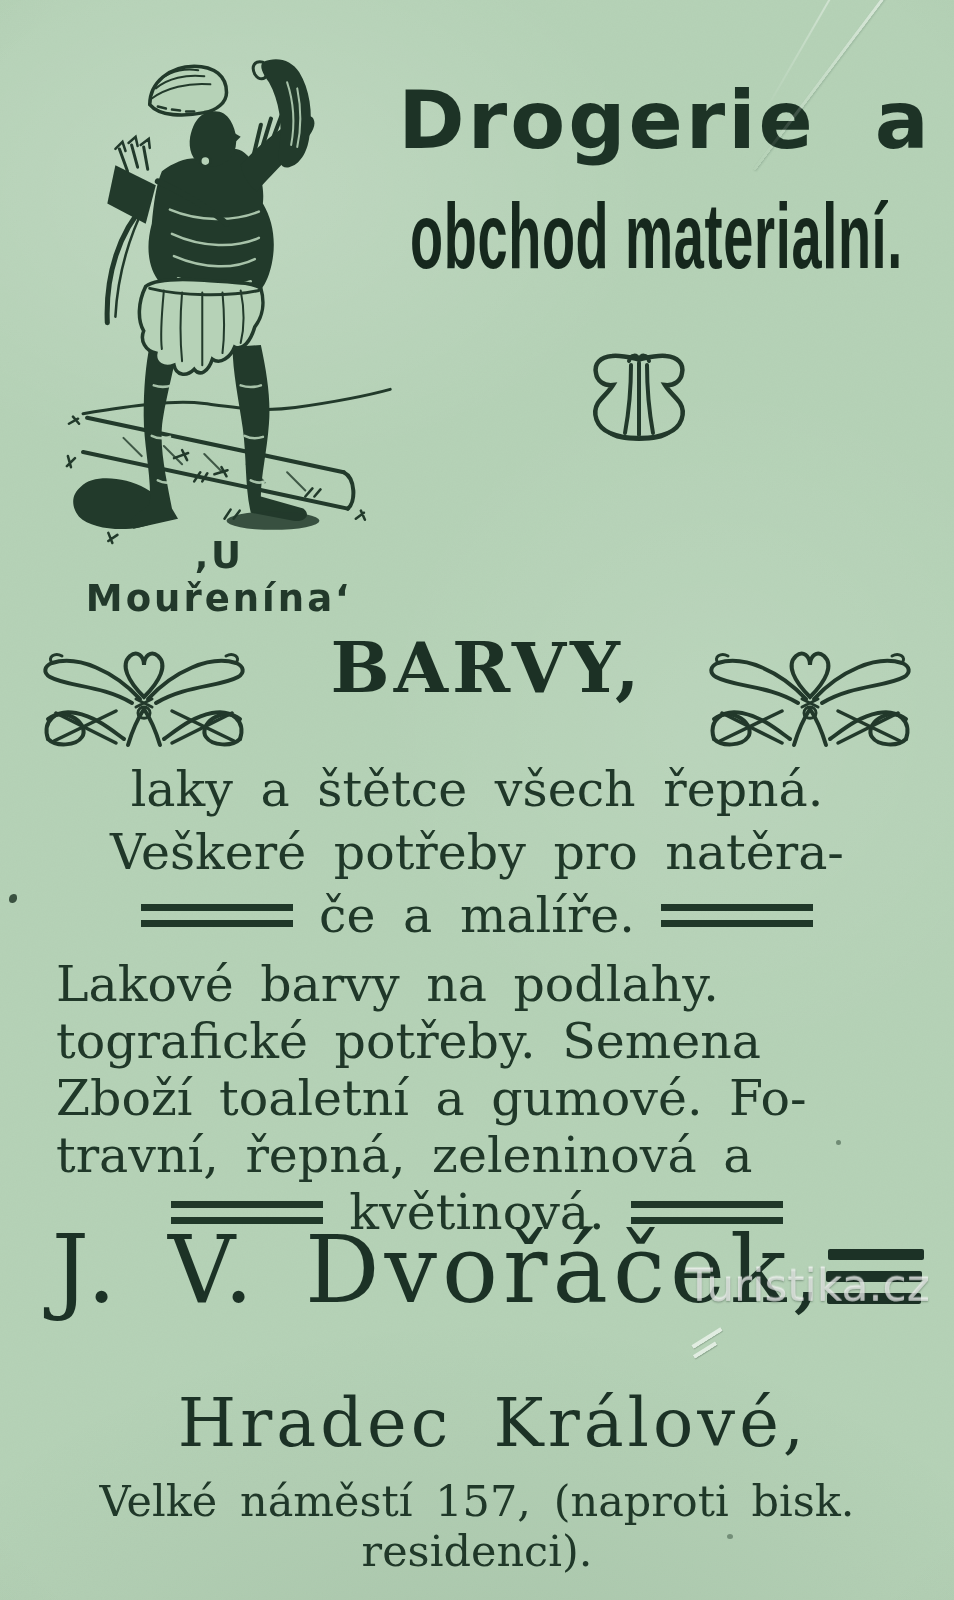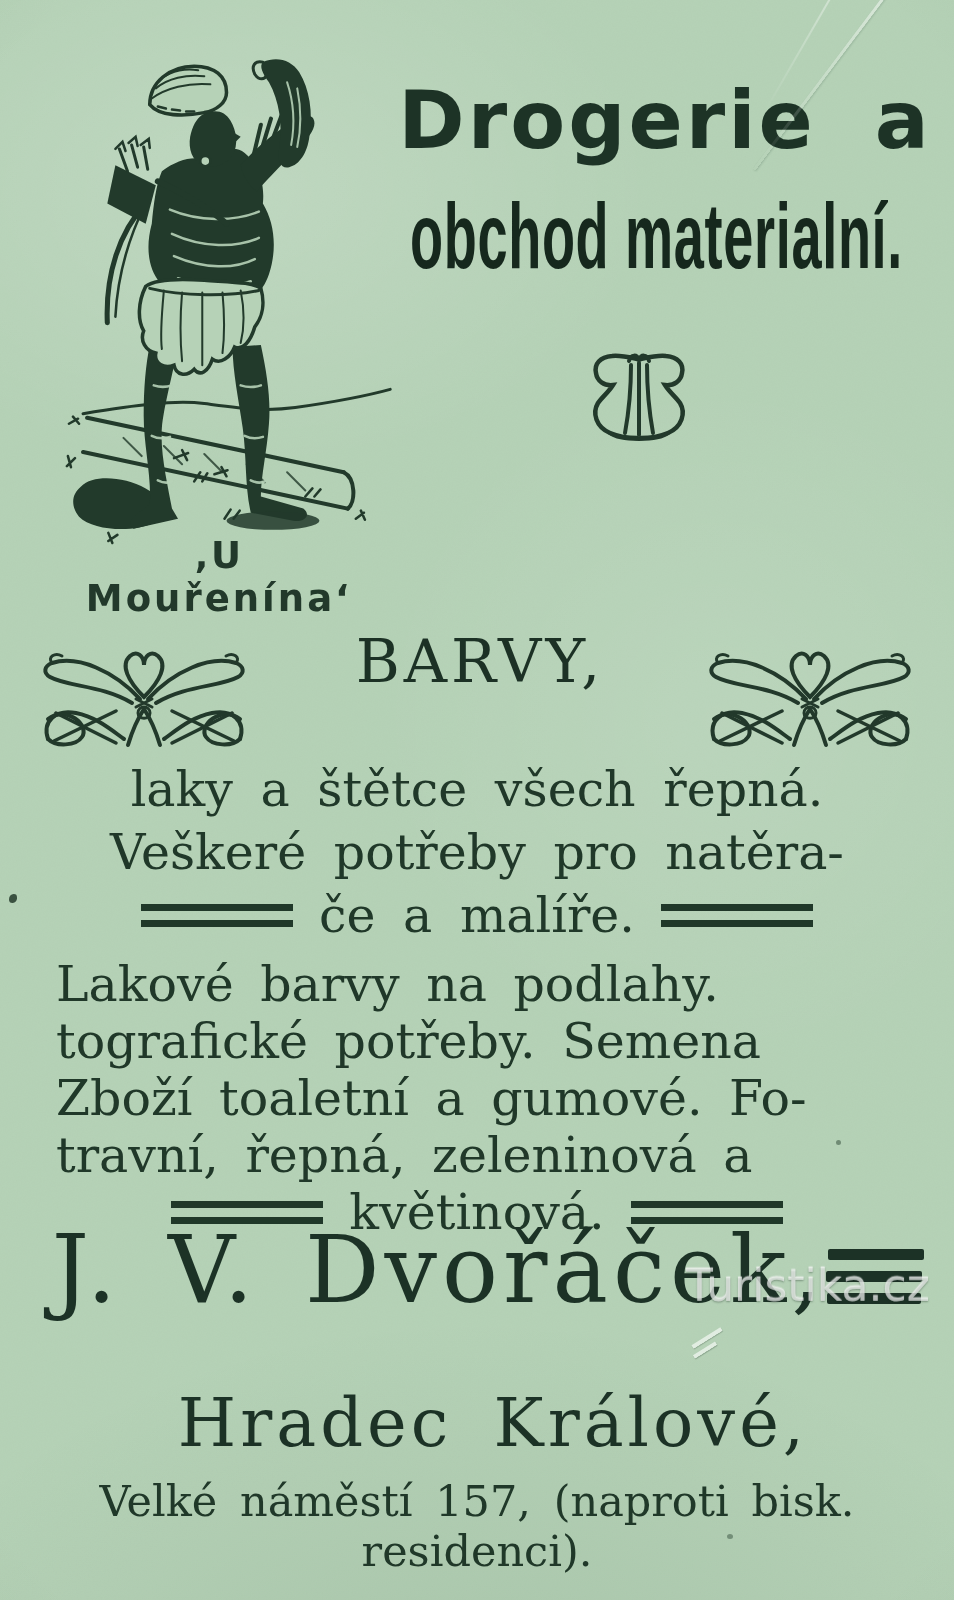--- a/index.html
+++ b/index.html
@@ -37,22 +37,22 @@
   .caption{
     top:534px; left:58px; width:322px; text-align:center;
     font-family:"DejaVu Sans","Liberation Sans",sans-serif;
     font-weight:bold; font-size:37px; letter-spacing:3px; color:#22392b;
   }
   .tulip{ top:348px; left:580px; width:118px; height:98px; }
   
   .orn-left{ top:640px; left:40px; width:208px; height:108px; }
   .orn-right{ top:640px; left:706px; width:208px; height:108px; }
   .barvy{
-    top:626px; left:245px; width:470px; text-align:center;
-    font-weight:normal; font-size:60px; letter-spacing:4px; color:#1c3125;
+    top:626px; left:252px; width:470px; text-align:center;
+    font-weight:bold; font-size:70px; letter-spacing:4px; color:#1c3125;
   }
   
   .intro{ top:758px; left:56px; width:842px; text-align:center;
     font-size:49px; line-height:63px; word-spacing:12px; }
   .products{ top:956px; left:56px; width:842px; 
     font-size:49px; line-height:57px; word-spacing:11px; }
   .rule-row{ display:flex; align-items:center; justify-content:center; }
   .dbl-rule{ width:152px; height:9px; border-top:7px solid #203829; border-bottom:7px solid #203829; }
   .rule-row .txt{ margin:0 26px; white-space:nowrap; }
   

